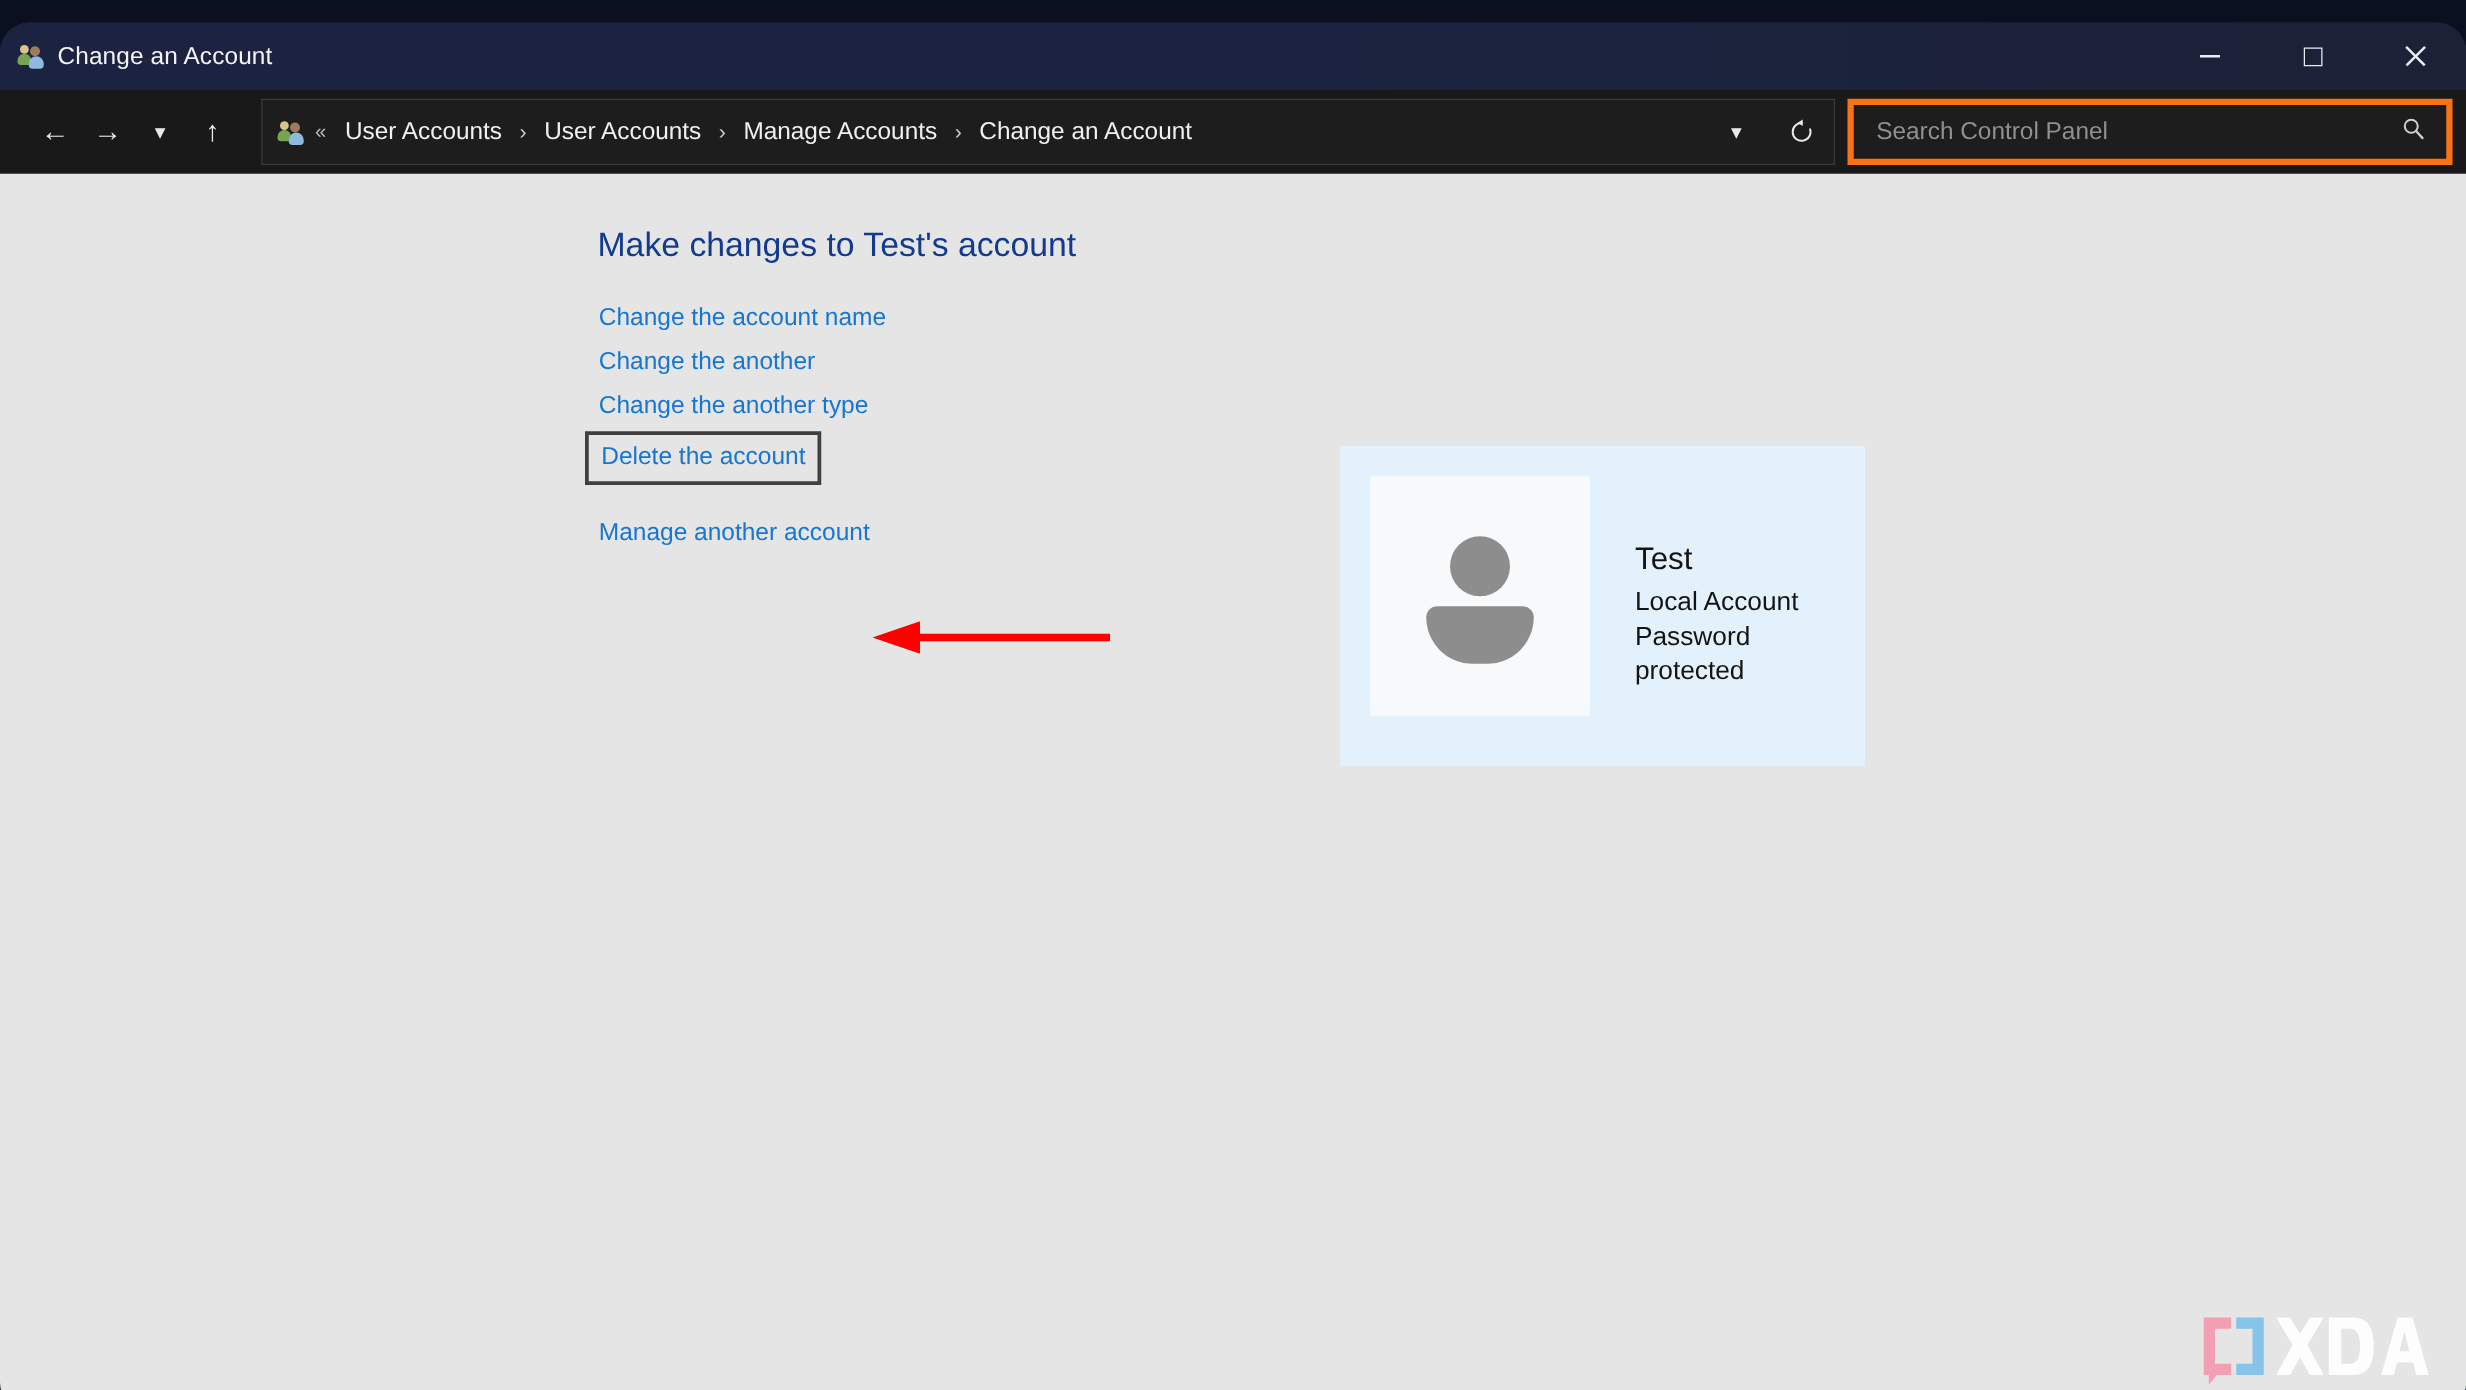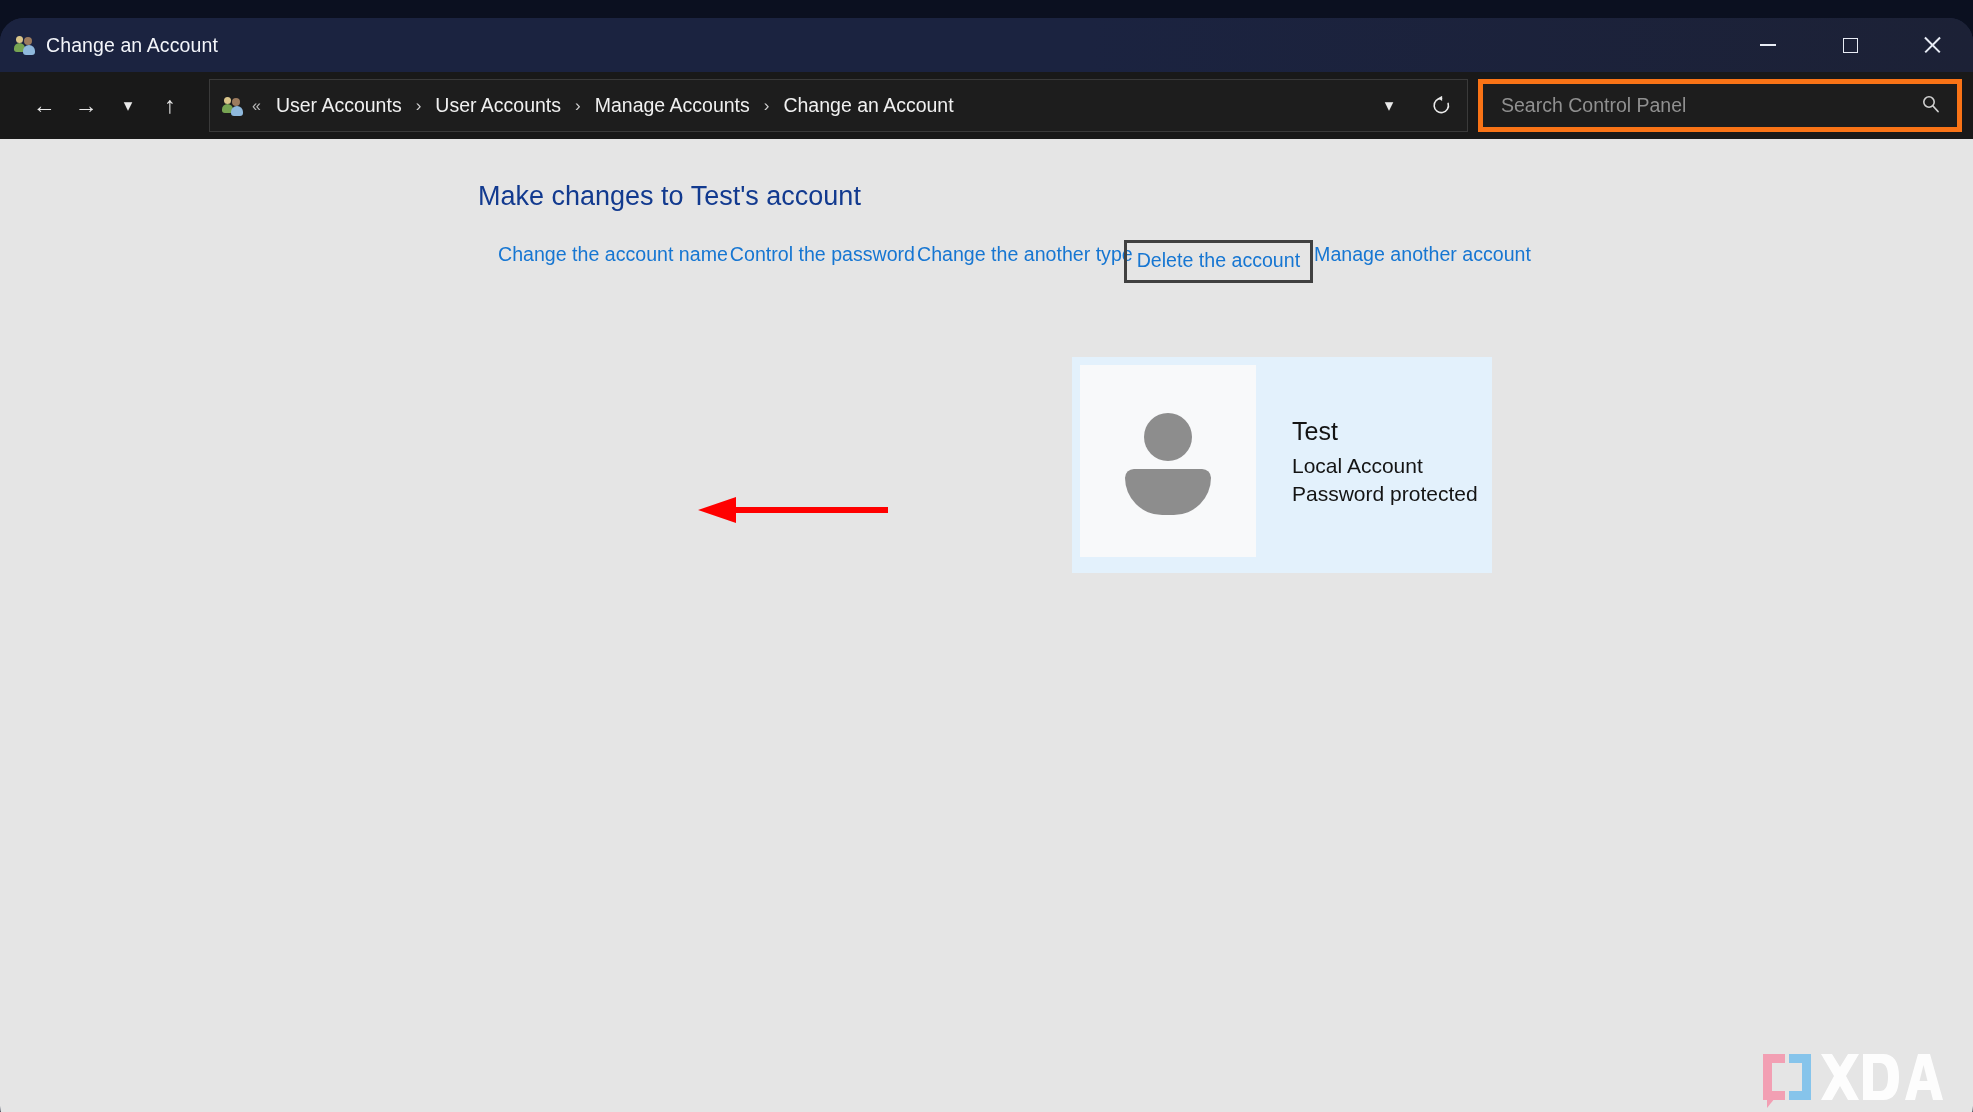--- a/index.html
+++ b/index.html
@@ -158,22 +158,21 @@
     position: absolute;
     left: 478px; top: 42px;
     font-size: 27px;
     color: #123a8f;
     white-space: nowrap;
   }
   #task-links {
     position: absolute;
     left: 478px; top: 98px;
     display: flex;
-    flex-direction: row;
-    margin-left: 19px;
+    flex-direction: column;
   }
   .task-link {
     color: #1676d2;
     font-size: 19.6px;
     white-space: nowrap;
     padding: 6px 1px;
     width: max-content;
   }
   .task-link.highlighted {
     border: 3px solid #404040;
@@ -186,25 +185,25 @@
   #annotation-arrow {
     position: absolute;
     left: 698px; top: 358px;
     width: 198px; height: 26px;
   }
 
   
   #account-card {
     position: absolute;
     left: 1072px; top: 218px;
-    width: 420px; height: 216px;
+    width: 420px; height: 256px;
     background: #e3f1fc;
     display: flex;
     align-items: flex-start;
-    padding: 8px;
+    padding: 24px;
   }
   #avatar-tile {
     width: 176px; height: 192px;
     background: #f8f9fa;
     display: flex; align-items: center; justify-content: center;
     flex: 0 0 176px;
   }
   #avatar-shape { width: 98px; height: 96px; position: relative; }
   #avatar-head {
     position: absolute; left: 25px; top: 0;
@@ -321,21 +320,21 @@
       </span>
     </div>
   </div>
 
   <div id="content">
 
     <div id="page-heading">Make changes to Test's account</div>
 
     <div id="task-links">
       <a class="task-link">Change the account name</a>
-      <a class="task-link">Control the password</a>
+      <a class="task-link">Change the another</a>
       <a class="task-link">Change the another type</a>
       <a class="task-link highlighted">Delete the account</a>
       <div class="link-gap"></div>
       <a class="task-link">Manage another account</a>
     </div>
 
     <svg id="annotation-arrow" viewBox="0 0 198 26">
       <line x1="190" y1="13" x2="36" y2="13" stroke="#ff0000" stroke-width="6"></line>
       <polygon points="0,13 38,0 38,26" fill="#ff0000"></polygon>
     </svg>

